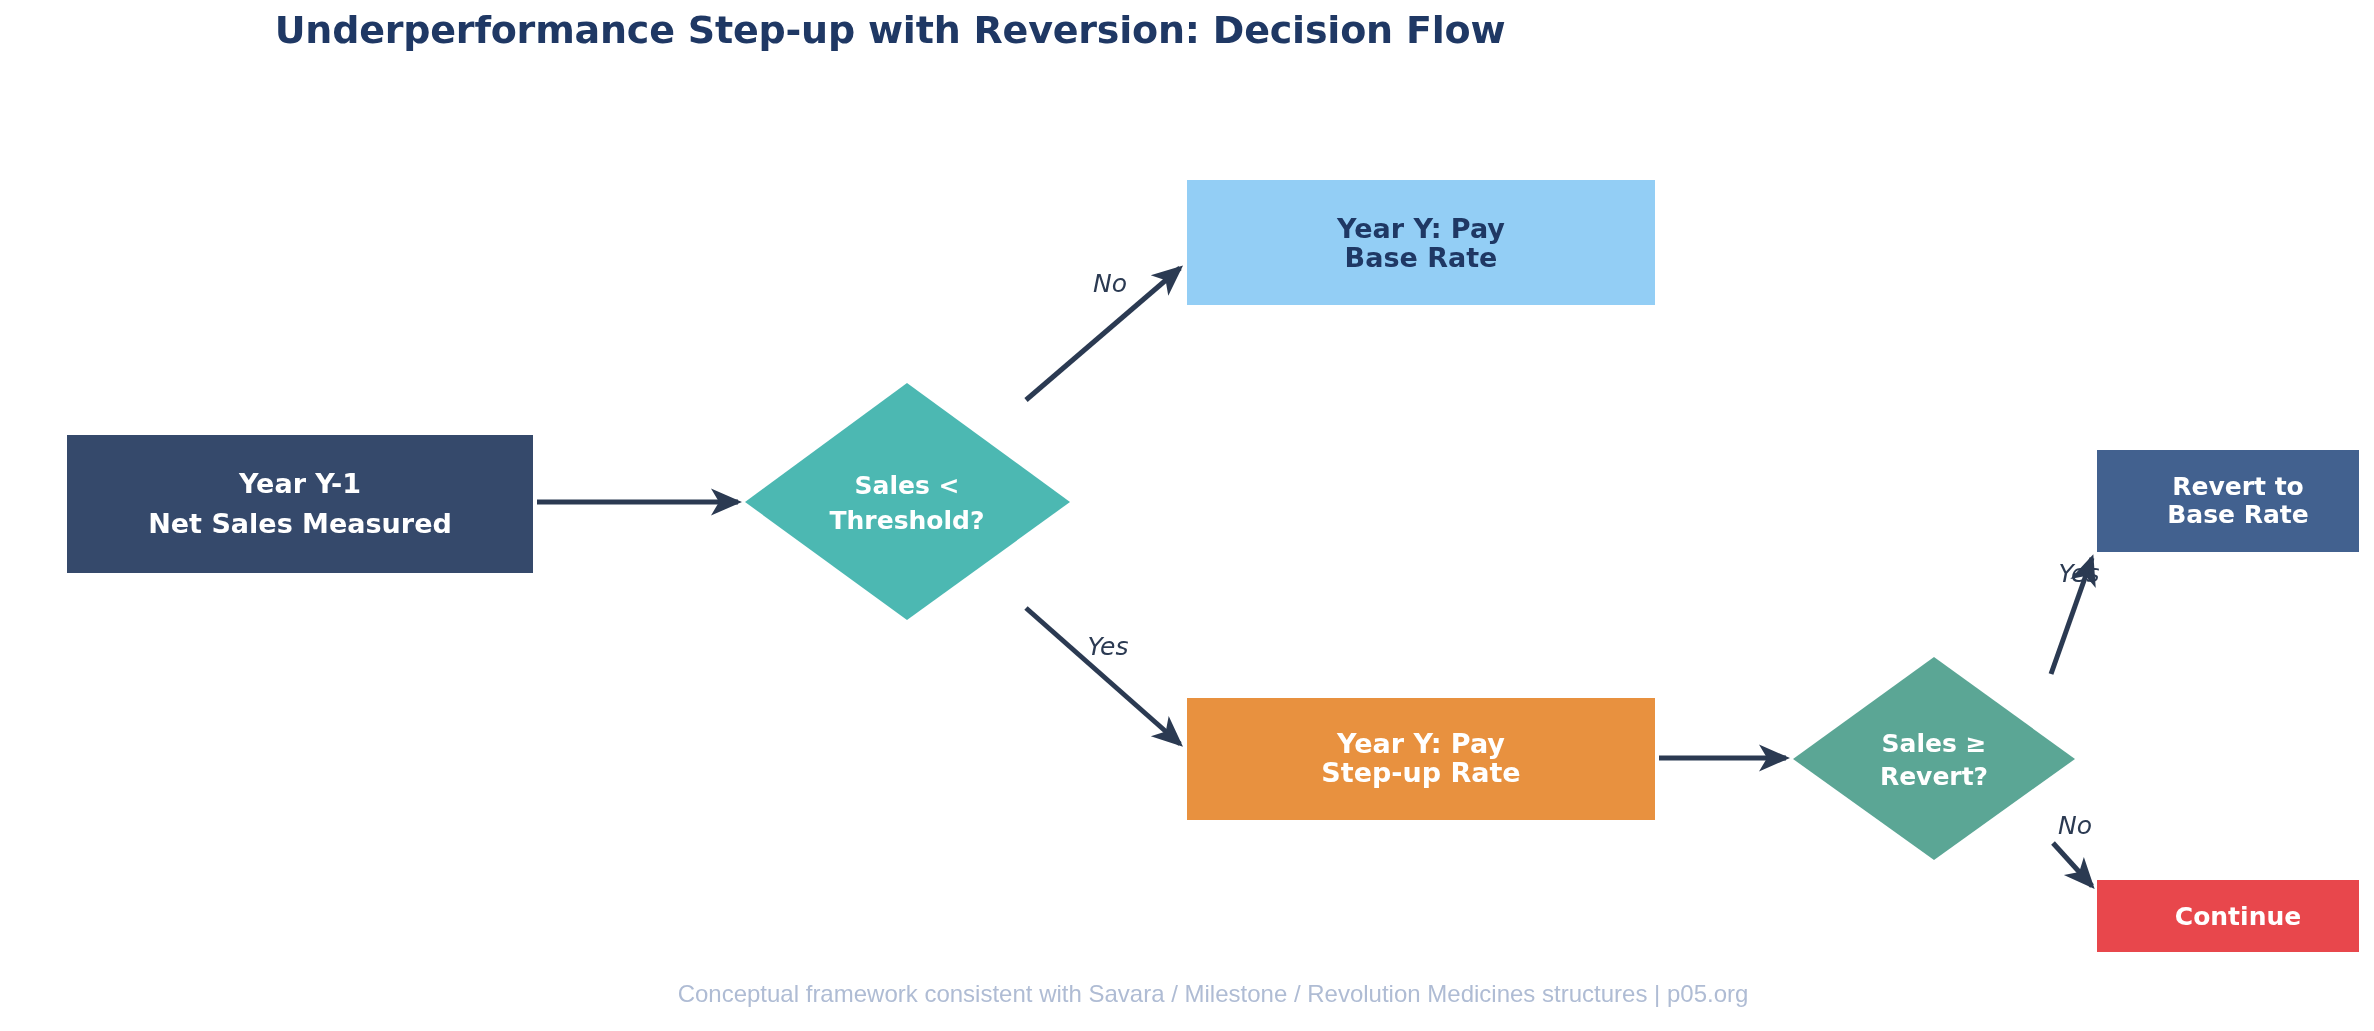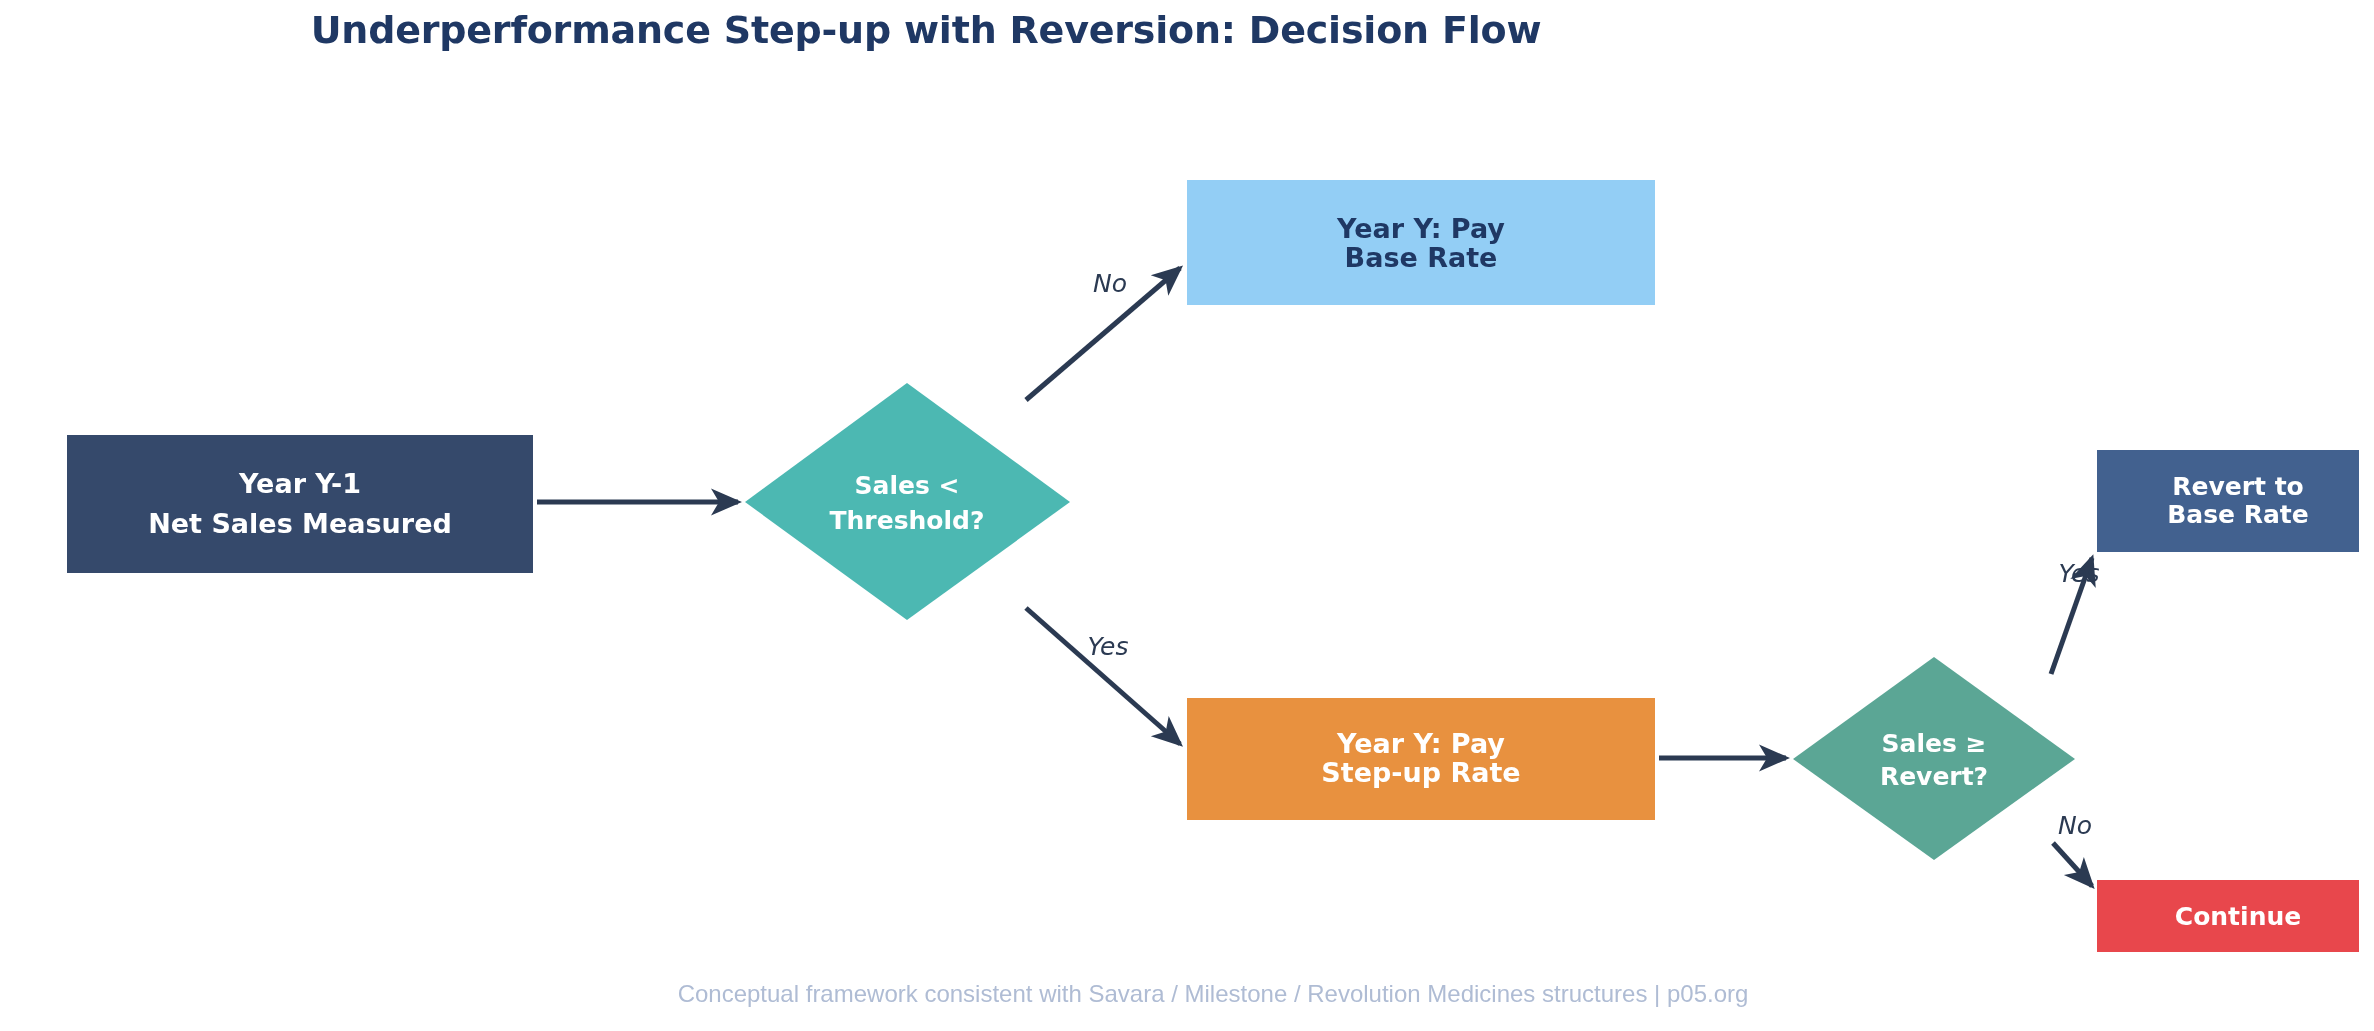--- a/index.html
+++ b/index.html
@@ -26,21 +26,20 @@
     position: absolute;
     left: 0;
     top: 8px;
     width: 1780px;
     text-align: center;
     font-size: 38px;
     font-weight: bold;
     color: #1F3864;
     letter-spacing: -0.2px;
     font-family: "DejaVu Sans", "Liberation Sans", sans-serif;
-    padding-left: 36px;
   }
   .footer-note {
     position: absolute;
     left: 18px;
     top: 980px;
     width: 2374px;
     text-align: center;
     font-size: 24px;
     color: #AFBCD4;
     font-family: Liberation Sans, sans-serif;

